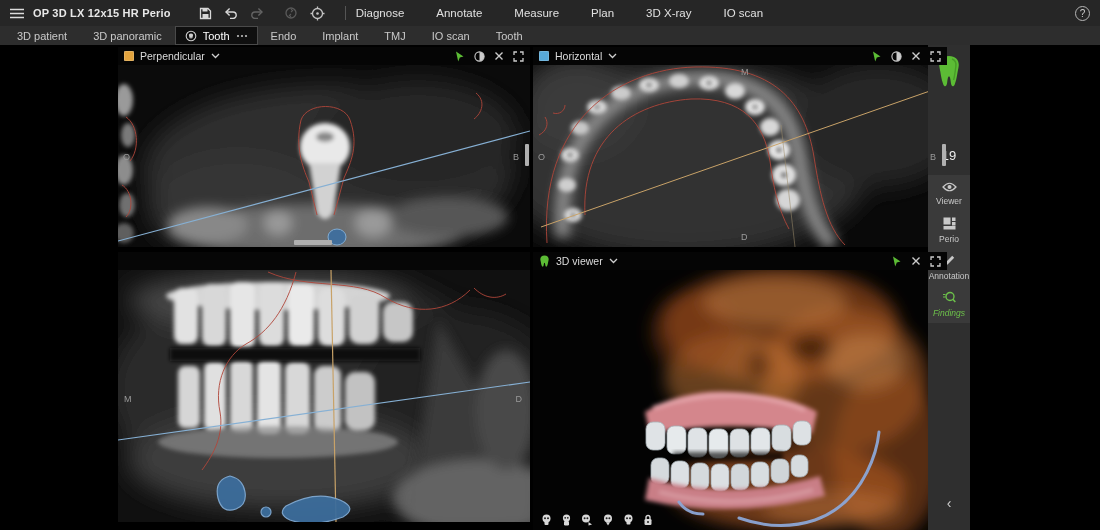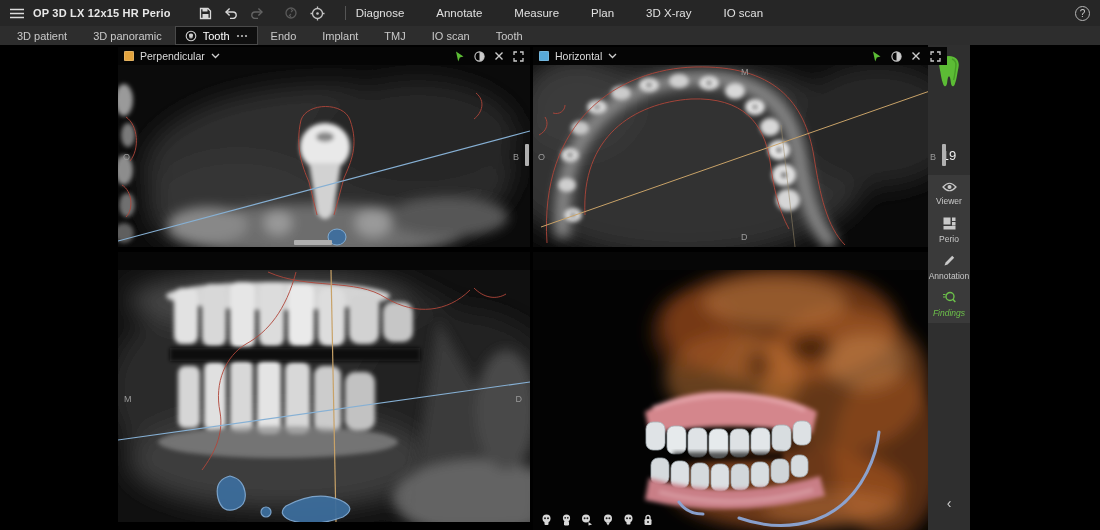--- a/index.html
+++ b/index.html
@@ -356,20 +356,42 @@
             <circle cx="148" cy="242" r="5"></circle>
             <path d="M168,236 q30,-16 54,-6 q18,8 3,17 q-30,11 -53,3 q-13,-6 -4,-14 z"></path>
           </g>
         </svg>
       </div>
       <span class="orient" style="left:6px; top:142px;">M</span>
       <span class="orient" style="right:8px; top:142px;">D</span>
     </div>
 
     <div class="viewport vp-3d">
+      <div class="vp-header">
+        <svg width="11" height="12" viewBox="0 0 11 12">
+            <path d="M5.5,0.5 C2.3,0.5 0.8,2.6 1.5,5.4 C2,7.2 2.2,10 3.1,11.3 C3.7,12.2 4.5,11.6 4.7,10 C4.9,8.6 5.2,7.8 5.5,7.8 C5.8,7.8 6.1,8.6 6.3,10 C6.5,11.6 7.3,12.2 7.9,11.3 C8.8,10 9,7.2 9.5,5.4 C10.2,2.6 8.7,0.5 5.5,0.5 z" fill="#5cbc35"></path>
+          </svg>
+        <span class="vp-label">3D viewer</span>
+        <span class="vp-chevron">
+            <svg width="9" height="6" viewBox="0 0 9 6">
+              <path d="M1,1 L4.5,4.5 L8,1" fill="none" stroke="#cfcfcf" stroke-width="1.3"></path>
+            </svg>
+          </span>
+        <span class="vp-icons">
+          <svg width="11" height="11" viewBox="0 0 11 11">
+              <path d="M2,0.5 L9.5,5.5 L5.8,6.6 L4.2,10.5 z" fill="#5cbc35"></path>
+            </svg>
+          <svg width="10" height="10" viewBox="0 0 10 10">
+              <path d="M1.5,1.5 L8.5,8.5 M8.5,1.5 L1.5,8.5" stroke="#cccccc" stroke-width="1.4"></path>
+            </svg>
+          <svg width="11" height="11" viewBox="0 0 11 11">
+              <path d="M1,4 V1 H4 M7,1 H10 V4 M10,7 V10 H7 M4,10 H1 V7" fill="none" stroke="#cccccc" stroke-width="1.3"></path>
+            </svg>
+        </span>
+      </div>
       <div class="vp-canvas">
         <svg viewBox="0 0 414 260" preserveAspectRatio="none">
           <defs>
             <filter id="b8" x="-50%" y="-50%" width="200%" height="200%">
                 <feGaussianBlur stdDeviation="8"></feGaussianBlur>
               </filter>
           </defs>
           <rect width="414" height="260" fill="#030303"></rect>
           <g filter="url(#b8)">
             <ellipse cx="248" cy="55" rx="118" ry="58" fill="#a85420" opacity="0.6"></ellipse>

